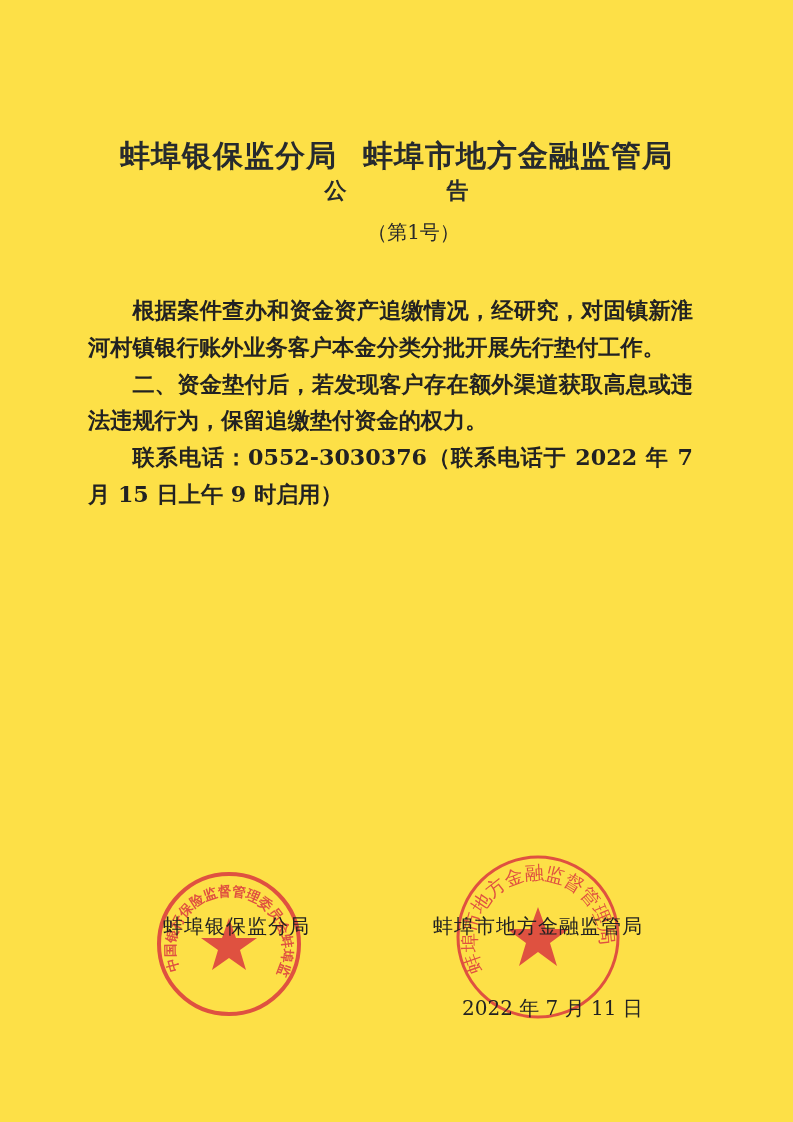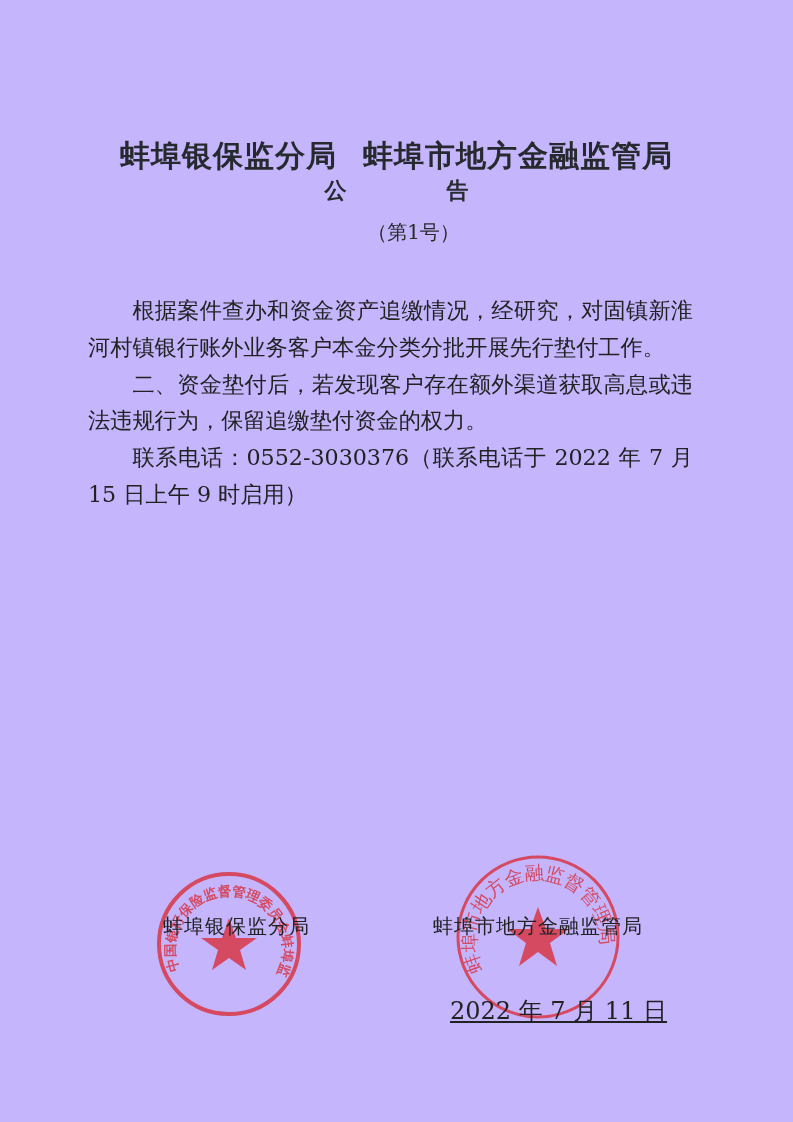--- a/index.html
+++ b/index.html
@@ -1,29 +1,29 @@
 <!DOCTYPE html>
 <html><head>
   <meta charset="utf-8">
   <style>
     html, body { margin: 0; padding: 0; background: #ffffff; }
     body { width: 793px; height: 1122px; position: relative; overflow: hidden; font-family: "DejaVu Serif", "Liberation Serif", serif; color: #1f1f1f; }
-    .page { position: absolute; left: 0; top: 0; width: 793px; height: 1122px; background: #c4b5fd; }
+    .page { position: absolute; left: 0; top: 0; width: 793px; height: 1122px; background: #fde047; }
     .title { position: absolute; left: 0; width: 793px; text-align: center; font-weight: bold; color: #262a2e; letter-spacing: 1px; }
     .title-line1 { top: 136px; font-size: 30px; }
     .title-line1 .gap { display: inline-block; width: 26px; }
     .title-line2 { top: 176px; font-size: 22px; letter-spacing: 0; }
     .title-line2 .gap2 { display: inline-block; width: 100px; }
     .number { position: absolute; top: 219px; left: 0; width: 793px; text-align: center; font-size: 20px; color: #2a2a2a; padding-left: 17px; }
-    .body { position: absolute; left: 88px; top: 292px; width: 605px; font-size: 22.2px; line-height: 36.8px; text-align: justify; text-align-last: left; color: #222; }
+    .body { position: absolute; left: 88px; top: 292px; width: 605px; font-size: 22.2px; line-height: 36.8px; text-align: justify; text-align-last: left; color: #222; font-weight: bold; }
     .para { margin: 0; text-indent: 2em; }
     .sign { position: absolute; font-size: 20px; color: #222; z-index: 3; }
     .sign-left { left: 163px; top: 913px; letter-spacing: 1px; }
     .sign-right { left: 433px; top: 913px; letter-spacing: 1px; }
-    .date { left: 450px; top: 995px; font-size: 24px; text-decoration: underline; }
+    .date { left: 462px; top: 995px; font-size: 20px; }
     .seal { position: absolute; z-index: 2; opacity: 0.82; }
     .seal-left { left: 155px; top: 870px; width: 148px; height: 148px; }
     .seal-right { left: 453px; top: 852px; width: 170px; height: 170px; }
   </style>
 </head>
 <body>
 
 <div class="page">
 
   <div class="title title-line1">

